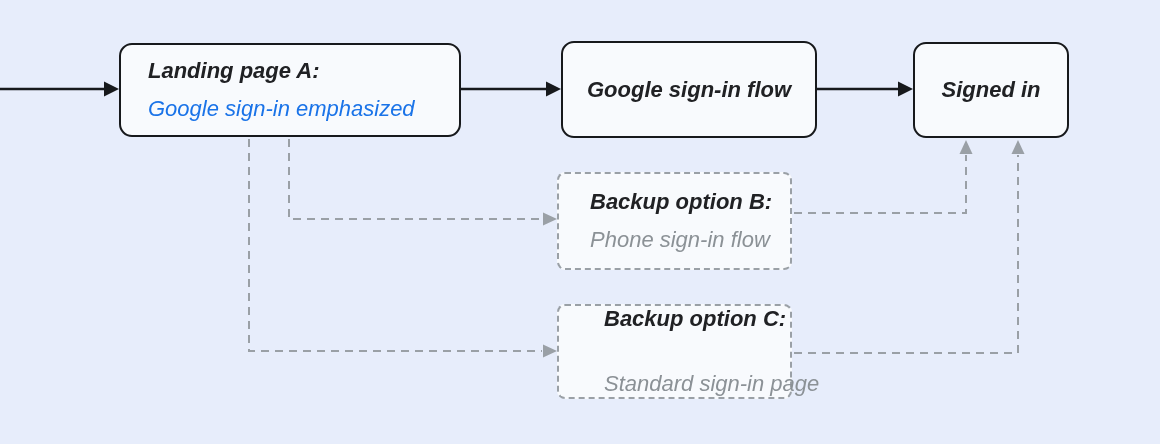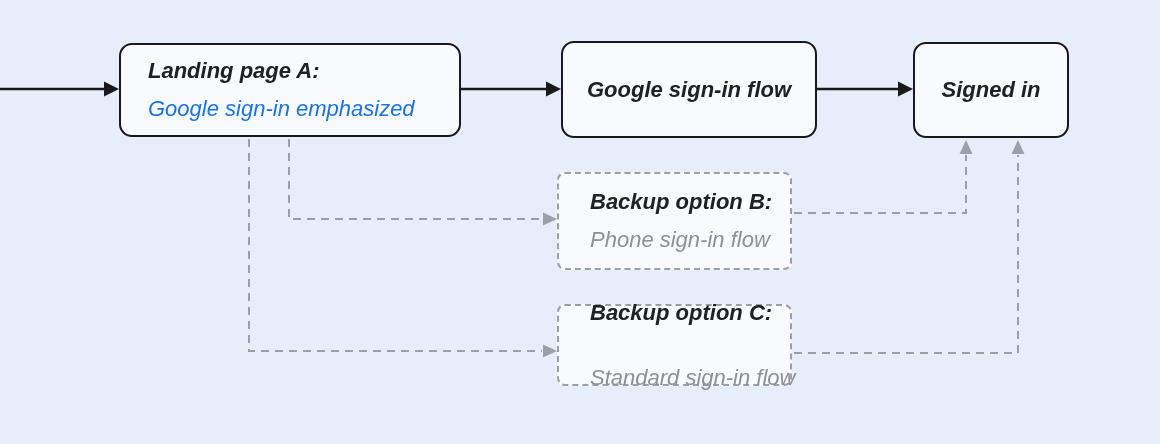--- a/index.html
+++ b/index.html
@@ -69,21 +69,21 @@
     text-align: center;
   }
   .node .subtitle.blue { color: var(--text-blue, #1a73e8); }
   .node .subtitle.gray { color: var(--text-gray, #8b9196); }
   .node.left-align { align-items: flex-start; }
   .node.center-align { align-items: center; }
   #node-landing-page-a { left: 119px; top: 43px; width: 342px; height: 94px; padding-left: 27px; }
   #node-google-flow    { left: 561px; top: 41px; width: 256px; height: 97px; }
   #node-signed-in      { left: 913px; top: 42px; width: 156px; height: 96px; }
   #node-backup-b       { left: 557px; top: 172px; width: 235px; height: 98px; padding-left: 31px; }
-  #node-backup-c       { left: 557px; top: 304px; width: 235px; height: 82px; padding-left: 31px; gap: 27px; }
+  #node-backup-c       { left: 557px; top: 304px; width: 235px; height: 95px; padding-left: 45px; gap: 27px; }
 </style>
 </head>
 <body>
 
 <div class="canvas">
 
   <svg class="connectors" width="1160" height="444" viewBox="0 0 1160 444">
 
     <g>
       <line class="edge-solid-line" x1="-2" y1="89" x2="106" y2="89"></line>
@@ -134,16 +134,16 @@
     <div class="title">Backup option B:</div>
     <div class="subtitle gray">Phone sign-in flow</div>
   </div>
 
   <div class="node solid center-align" id="node-signed-in">
     <div class="title">Signed in</div>
   </div>
 
   <div class="node dashed left-align" id="node-backup-c">
     <div class="title">Backup option C:</div>
-    <div class="subtitle gray">Standard sign-in flow</div>
+    <div class="subtitle gray">Standard sign-in page</div>
   </div>
 
 </div>
 
 </body></html>

